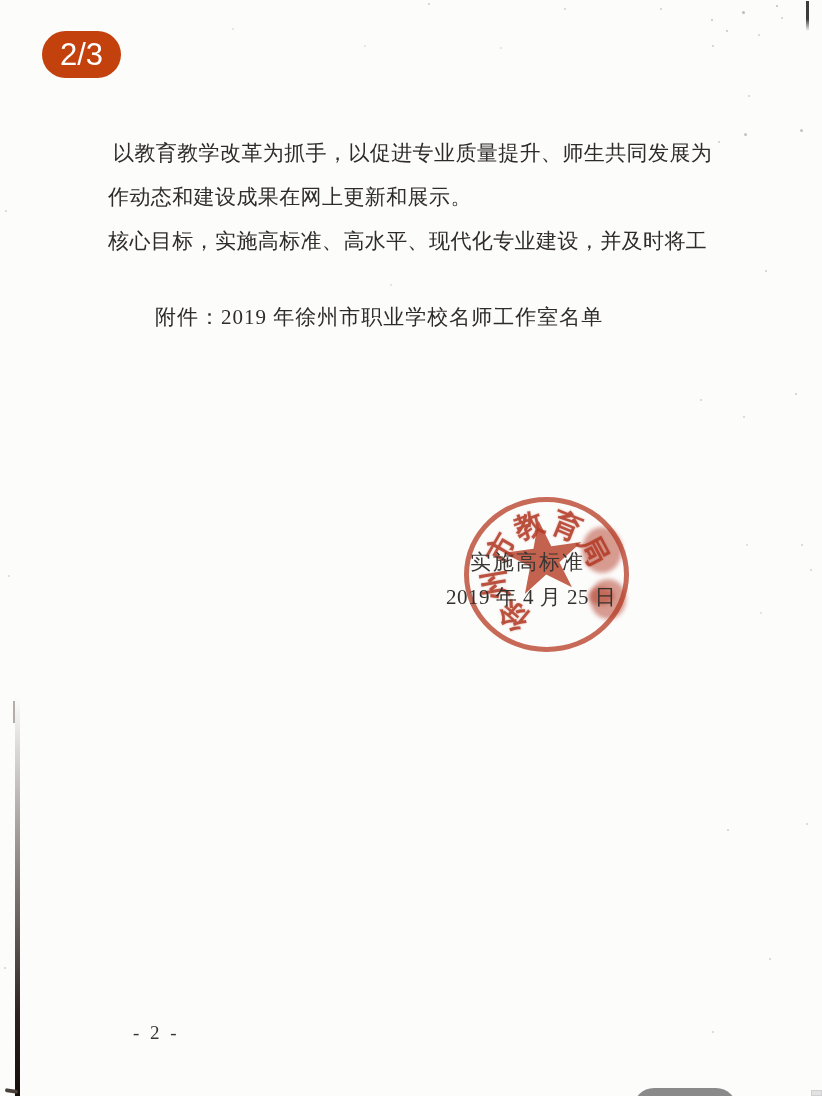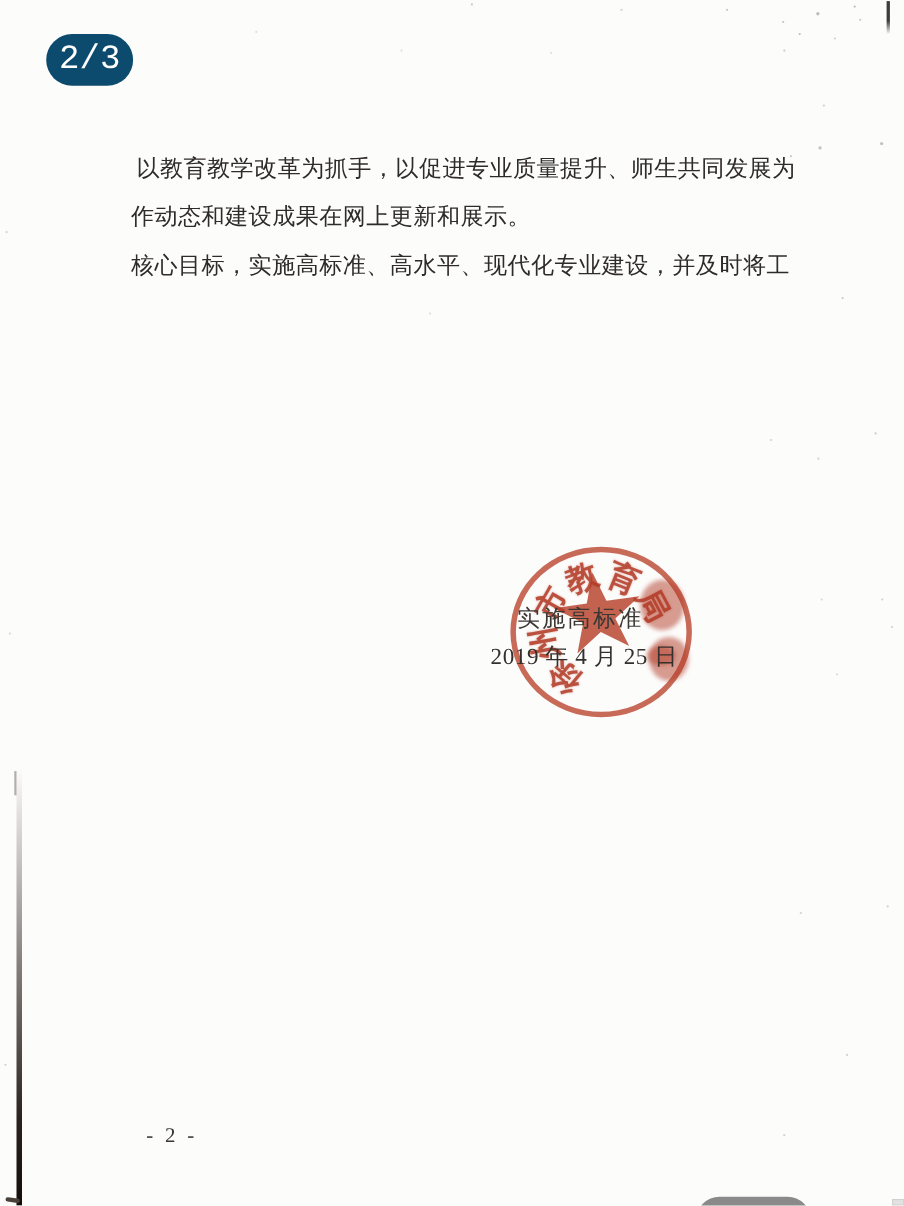--- a/index.html
+++ b/index.html
@@ -8,21 +8,21 @@
     position: relative;
     background: #fcfcfb;
     font-family: "Liberation Serif", "DejaVu Serif", serif;
     color: #2f2c29;
   }
 
   
   .scan-page { position: absolute; inset: 0; }
 
   .paragraph {
-    position: absolute; left: 119px; top: 131px;
+    position: absolute; left: 108px; top: 131px;
     font-size: 21px; line-height: 44px; letter-spacing: 0.4px;
     color: #2e2b28; white-space: nowrap;
   }
   .paragraph .line:first-child { margin-left: 5px; }
 
   .attachment-line {
     position: absolute; left: 155px; top: 303px;
     font-size: 21px; letter-spacing: 1px; white-space: nowrap; color: #2e2b28;
   }
 
@@ -95,41 +95,42 @@
   }
   .artifact-bottomright-tick {
     position: absolute; left: 811px; top: 1090px; width: 11px; height: 6px;
     background: #e2e2e2; border: 1px solid #d0d0d0;
   }
   .speck { position: absolute; background: #6f6f6f; border-radius: 50%; }
 
   
   .page-indicator {
     position: absolute; left: 42px; top: 31px; width: 79px; height: 47px;
-    background: #0c4a6e; border-radius: 30px;
+    background: #c2410c; border-radius: 30px;
     display: flex; align-items: center; justify-content: center;
     color: #ffffff; font-size: 31px;
-    font-family: Liberation Mono, monospace;
+    font-family: Liberation Sans, sans-serif;
   }
   .bottom-action-button {
     position: absolute; left: 633px; top: 1088px; width: 104px; height: 42px;
     background: #8a8a8a; border-radius: 21px; border: none; cursor: pointer;
   }
 </style>
 </head>
 <body>
 
 <div class="scan-page">
 
   <div class="paragraph">
     <div class="line">以教育教学改革为抓手，以促进专业质量提升、师生共同发展为</div>
     <div class="line">作动态和建设成果在网上更新和展示。</div>
     <div class="line">核心目标，实施高标准、高水平、现代化专业建设，并及时将工</div>
   </div>
 
+  <div class="attachment-line">附件：2019 年徐州市职业学校名师工作室名单</div>
 
   <div class="seal">
     <div class="seal-ring"></div>
     <div class="seal-smudge smudge-1"></div>
     <div class="seal-smudge smudge-2"></div>
     <div class="seal-smudge smudge-3"></div>
     <div class="seal-star"></div>
     <div class="seal-arc">
       <span>徐</span>
       <span>州</span>

